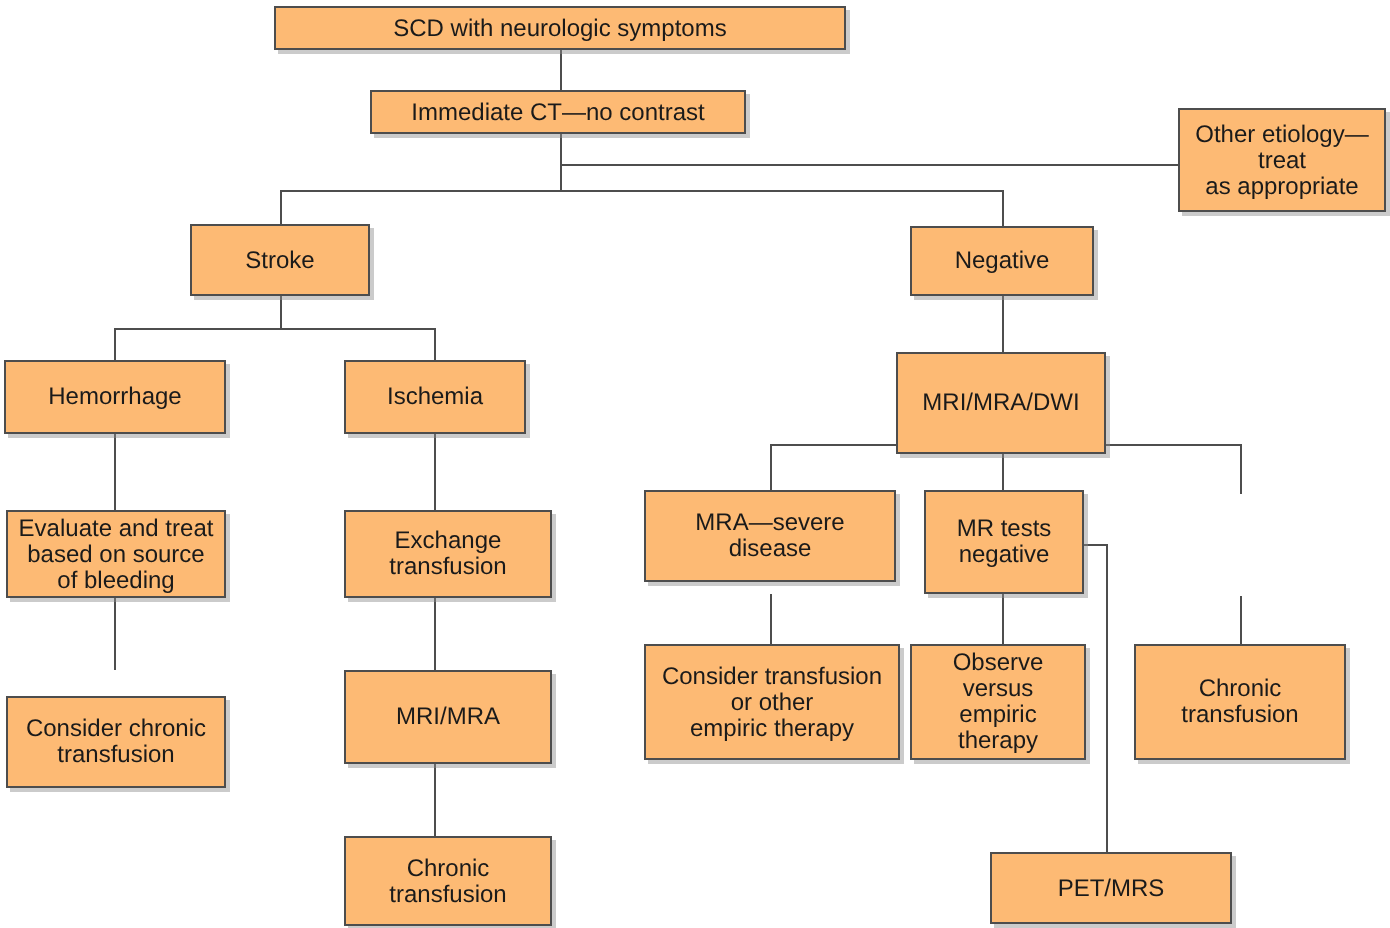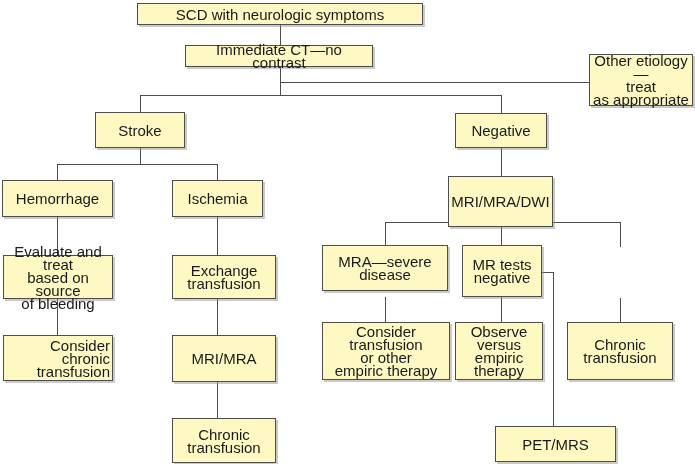--- a/index.html
+++ b/index.html
@@ -11,28 +11,28 @@
   #figure {
     position: relative;
     width: 695px;
     height: 464px;
     background: #ffffff;
     font-family: "Liberation Sans", sans-serif;
     overflow: hidden;
   }
   .node {
     position: absolute;
-    background: #fef9c3;
+    background: #fdba74;
     border: 1px solid #4d4d4d;
     box-shadow: 2px 2px 0 rgba(140,140,140,0.45);
     display: flex;
     align-items: center;
     justify-content: center;
     text-align: center;
-    font-size: 15px;
+    font-size: 12px;
     line-height: 13px;
     color: #1a1a1a;
     white-space: pre-line;
     padding: 1px 2px;
   }
   .edge {
     position: absolute;
     background: #4d4d4d;
   }
   .edge.h { height: 1px; }
@@ -76,21 +76,21 @@
 treat
 as appropriate</div>
   <div class="node" style="left:95px; top:112px; width:90px; height:36px;">Stroke</div>
   <div class="node" style="left:455px; top:113px; width:92px; height:35px;">Negative</div>
   <div class="node" style="left:2px; top:180px; width:111px; height:37px;">Hemorrhage</div>
   <div class="node" style="left:172px; top:180px; width:91px; height:37px;">Ischemia</div>
   <div class="node" style="left:448px; top:176px; width:105px; height:51px;">MRI/MRA/DWI</div>
   <div class="node" style="left:3px; top:255px; width:110px; height:44px;">Evaluate and treat
 based on source
 of bleeding</div>
-  <div class="node" style="left:3px; top:335px; width:110px; height:46px;text-align:right;">Consider chronic
+  <div class="node" style="left:3px; top:348px; width:110px; height:46px;">Consider chronic
 transfusion</div>
   <div class="node" style="left:172px; top:255px; width:104px; height:44px;">Exchange
 transfusion</div>
   <div class="node" style="left:172px; top:335px; width:104px; height:47px;">MRI/MRA</div>
   <div class="node" style="left:172px; top:418px; width:104px; height:45px;">Chronic
 transfusion</div>
   <div class="node" style="left:322px; top:245px; width:126px; height:46px;">MRA—severe
 disease</div>
   <div class="node" style="left:462px; top:245px; width:80px; height:52px;">MR tests
 negative</div>

